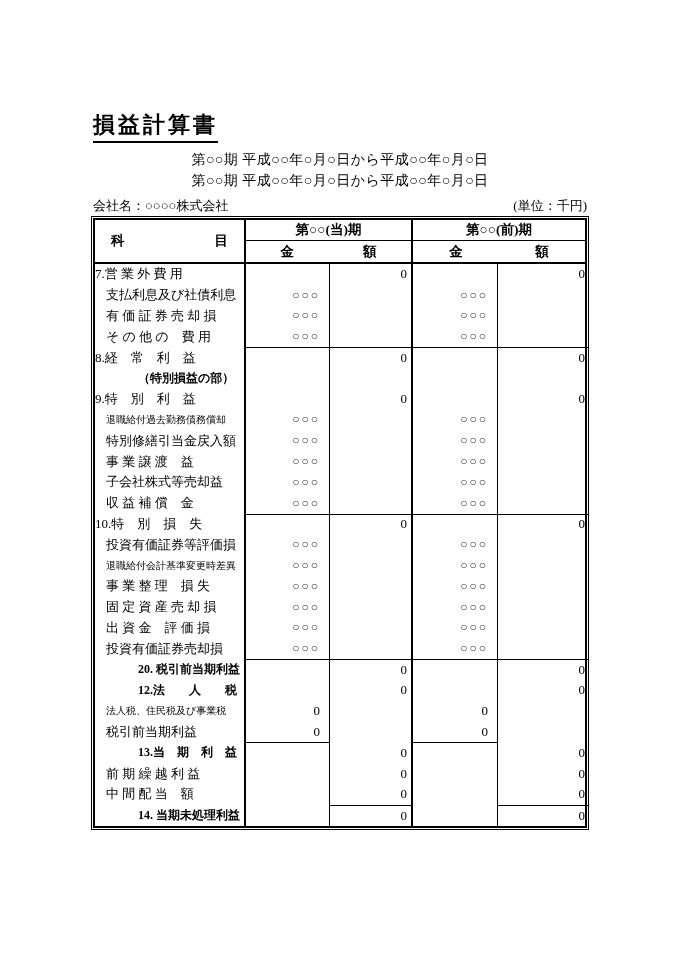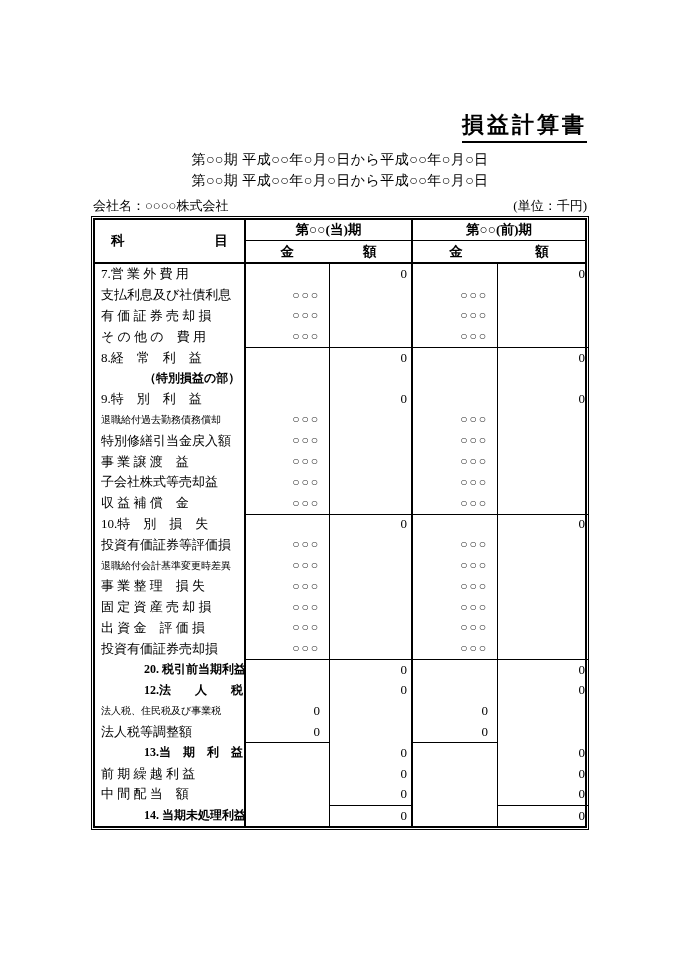--- a/index.html
+++ b/index.html
@@ -7,21 +7,21 @@
   body {
     width: 680px; height: 962px;
     font-family: "Liberation Serif", "DejaVu Serif", serif;
     color: #000;
     position: relative;
     overflow: hidden;
   }
   .page { position: absolute; left: 93px; top: 110px; width: 494px; }
 
   
-  .title-wrap { text-align: right; margin-bottom: 6px; }
+  .title-wrap { text-align: left; margin-bottom: 6px; }
   .doc-title {
     display: inline-block;
     font-size: 22px; font-weight: bold; letter-spacing: 3px;
     border-bottom: 2px solid #000; padding-bottom: 1px;
   }
   .period-line {
     text-align: center; font-size: 14px; line-height: 21px;
     letter-spacing: 0.5px;
   }
   .meta-row {
@@ -61,24 +61,24 @@
   .th-amount span { flex: 1; text-align: center; }
 
   
   .trow {
     display: grid;
     grid-template-columns: 151px 84px 83px 85px 91px;
     height: 20.8px;
   }
   .cell { display: flex; align-items: center; overflow: hidden; }
   .label {
-    font-size: 13px; padding-left: 6px; white-space: pre;
+    font-size: 13px; padding-left: 0; white-space: pre;
     border-right: 2px solid #000;
   }
-  .label.indent { }
+  .label.indent { padding-left: 11px; }
   .label.bold { font-weight: bold; font-size: 12px; margin-left: 43px; }
   .label.small { font-size: 10px; }
   .val { justify-content: flex-end; font-size: 13px; white-space: nowrap; }
   .val.kin, .val.kin2 { padding-right: 9px; border-right: 1.5px solid #000; }
   .val.gaku { padding-right: 4px; border-right: 2px solid #000; }
   .val.gaku2 { padding-right: 4px; }
   .val .circles { font-size: 12px; letter-spacing: 2px; color: #2b2b2b; }
 
   
   .trow.rule-all .val { border-top: 1.5px solid #000; }
@@ -326,21 +326,21 @@
           <div class="cell val gaku2">0</div>
         </div>
         <div class="trow">
           <div class="cell label small indent">法人税、住民税及び事業税</div>
           <div class="cell val kin">0</div>
           <div class="cell val gaku"></div>
           <div class="cell val kin2">0</div>
           <div class="cell val gaku2"></div>
         </div>
         <div class="trow">
-          <div class="cell label indent">法人税等調整額</div>
+          <div class="cell label indent">税引前当期利益</div>
           <div class="cell val kin">0</div>
           <div class="cell val gaku"></div>
           <div class="cell val kin2">0</div>
           <div class="cell val gaku2"></div>
         </div>
         <div class="trow rule-kin">
           <div class="cell label bold">13.当　期　利　益</div>
           <div class="cell val kin"></div>
           <div class="cell val gaku">0</div>
           <div class="cell val kin2"></div>

